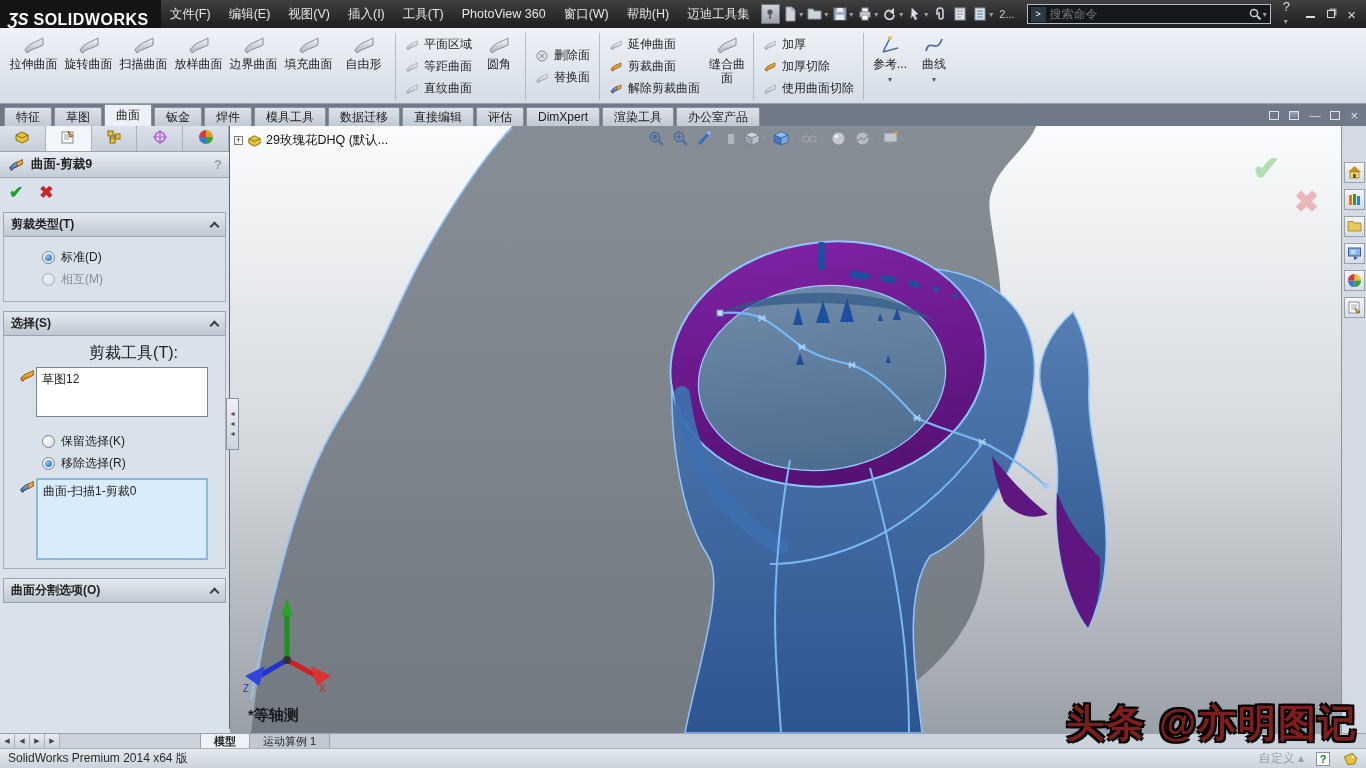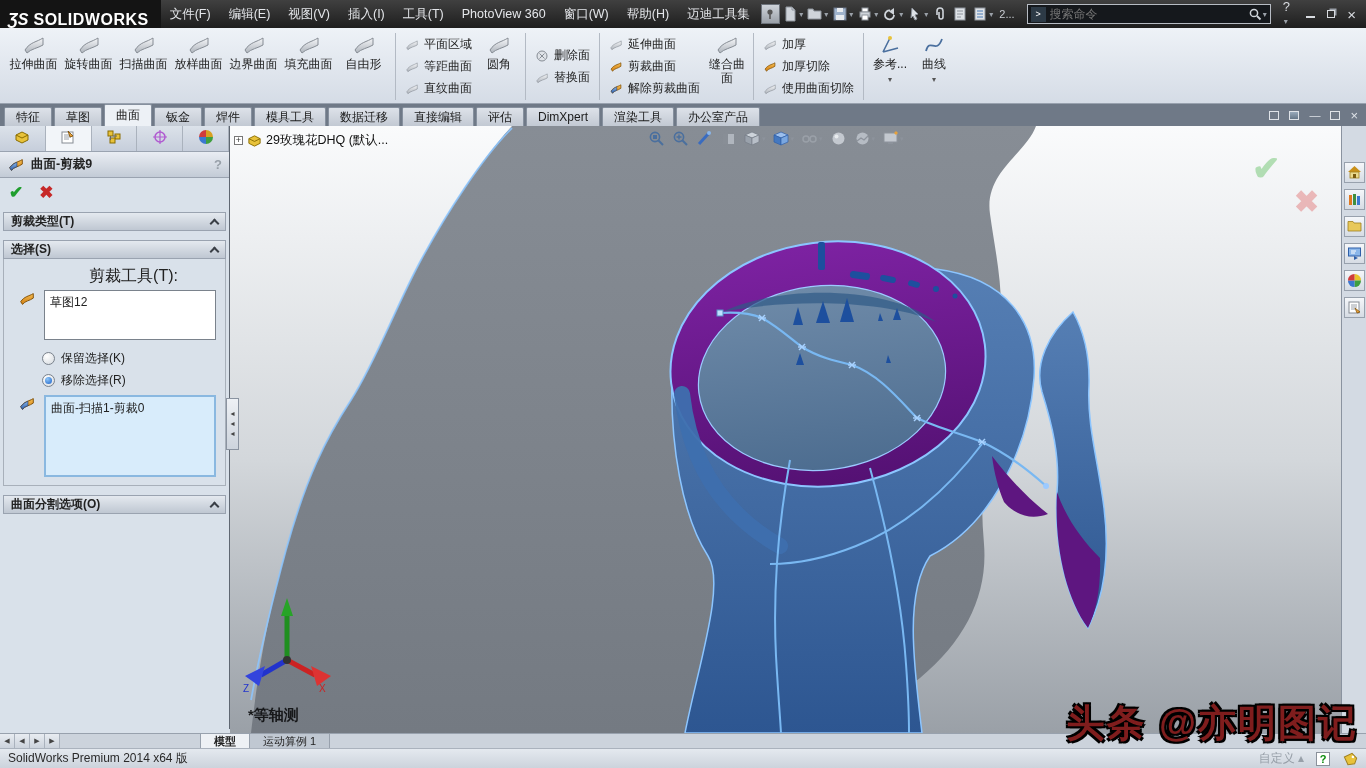--- a/index.html
+++ b/index.html
@@ -61,35 +61,35 @@
     background:linear-gradient(#dfe5ec,#c6cedb); }
   .ptab.active { background:#f2f5f9; }
   .phd { height:26px; display:flex; align-items:center; gap:6px; padding:0 7px;
     background:linear-gradient(#e9edf3,#c3cbd6); border-bottom:1px solid #9aa3b0; font-weight:bold; font-size:12.5px; }
   .phd .q { margin-left:auto; color:#98a0a9; font-weight:bold; font-size:13px; }
   .okrow { height:28px; display:flex; align-items:center; gap:16px; padding:0 9px; font-size:17px; }
   .okgreen { color:#1f9e2e; font-weight:bold; }
   .okred { color:#c62828; font-weight:bold; }
   .grp { margin:6px 3px 0; }
   .grp.mt8 { margin-top:9px; }
-  .grphd { height:19px; background:linear-gradient(#e4e9ef,#bfc7d2); border:1px solid #9aa3b0;
+  .grphd { height:25px; background:linear-gradient(#e4e9ef,#bfc7d2); border:1px solid #9aa3b0;
     display:flex; align-items:center; font-weight:bold; font-size:12px; padding:0 7px; }
   .chev { width:7px; height:7px; border-left:2px solid #3a3f46; border-top:2px solid #3a3f46;
     transform:rotate(45deg); margin-left:auto; margin-top:4px; }
   .grpbody { border:1px solid #a8b0ba; border-top:none; background:#d9e1ea; padding:7px 4px 8px 8px; position:relative; }
   .prow { display:flex; align-items:center; gap:6px; margin:5px 0 5px 30px; font-size:12px; }
   .prow.dis { color:#8a9099; }
   .radio { width:13px; height:13px; border-radius:50%; border:1px solid #7a828c;
     background:radial-gradient(circle at 35% 30%,#fff,#d4d9de); flex:none; position:relative; }
   .radio.sel::after { content:''; position:absolute; left:2px; top:2px; width:7px; height:7px; border-radius:50%;
     background:radial-gradient(circle at 35% 30%,#8ec6f8,#1d62c8); }
   .radio.dis { opacity:.55; }
   .cb { width:12px; height:12px; border:1px solid #8a919b; background:#fff; flex:none; }
   .flabel { margin-left:34px; font-size:16px; margin-bottom:3px;text-align:center; }
-  .fieldrow { display:flex; align-items:flex-start; gap:8px; margin-left:6px; }
+  .fieldrow { display:flex; align-items:flex-start; margin-left:6px; }
   .field { width:172px; height:50px; background:#fff; border:1px solid #7a828c; font-size:12px; padding:3px 5px; }
   .lbox { width:172px; height:82px; background:#d8ecfb; border:2px solid #8ab8e0; font-size:12px; padding:3px 5px; }
 
   #splitter { position:absolute; left:226px; top:398px; width:13px; height:52px; z-index:28;
     background:linear-gradient(#eef1f5,#cdd4dd); border:1px solid #8a93a0; display:flex; flex-direction:column;
     align-items:center; justify-content:center; color:#444; font-size:8px; line-height:10px; }
 
   
   #viewport { position:absolute; left:230px; top:126px; width:1111px; height:607px; overflow:hidden; z-index:10; }
   #gfx { position:absolute; left:0; top:0; }
@@ -499,36 +499,46 @@
     <div class="okrow">
       <span class="okgreen">✔</span>
       <span class="okred">✖</span>
     </div>
 
     <div class="grp">
       <div class="grphd">
         <span>剪裁类型(T)</span>
           <span class="chev"></span>
       </div>
+      <div class="grpbody">
+        <div class="prow">
+          <span class="radio sel"></span>
+          <span>标准(D)</span>
+        </div>
+        <div class="prow dis">
+          <span class="radio dis"></span>
+          <span>相互(M)</span>
+        </div>
+      </div>
     </div>
 
     <div class="grp mt8">
       <div class="grphd">
         <span>选择(S)</span>
           <span class="chev"></span>
       </div>
       <div class="grpbody">
         <div class="flabel">剪裁工具(T):</div>
         <div class="fieldrow">
           <svg width="18" height="18">
               <use href="#ic-swoosh"></use>
             </svg>
           <div class="field">草图12</div>
         </div>
-        <div class="prow" style="margin-top:10px">
+        <div class="prow" style="margin-top:16px">
           <span class="radio"></span>
           <span>保留选择(K)</span>
         </div>
         <div class="prow">
           <span class="radio sel"></span>
           <span>移除选择(R)</span>
         </div>
         <div class="fieldrow" style="margin-top:6px">
           <svg width="18" height="18">
               <use href="#ic-swoosh2"></use>

